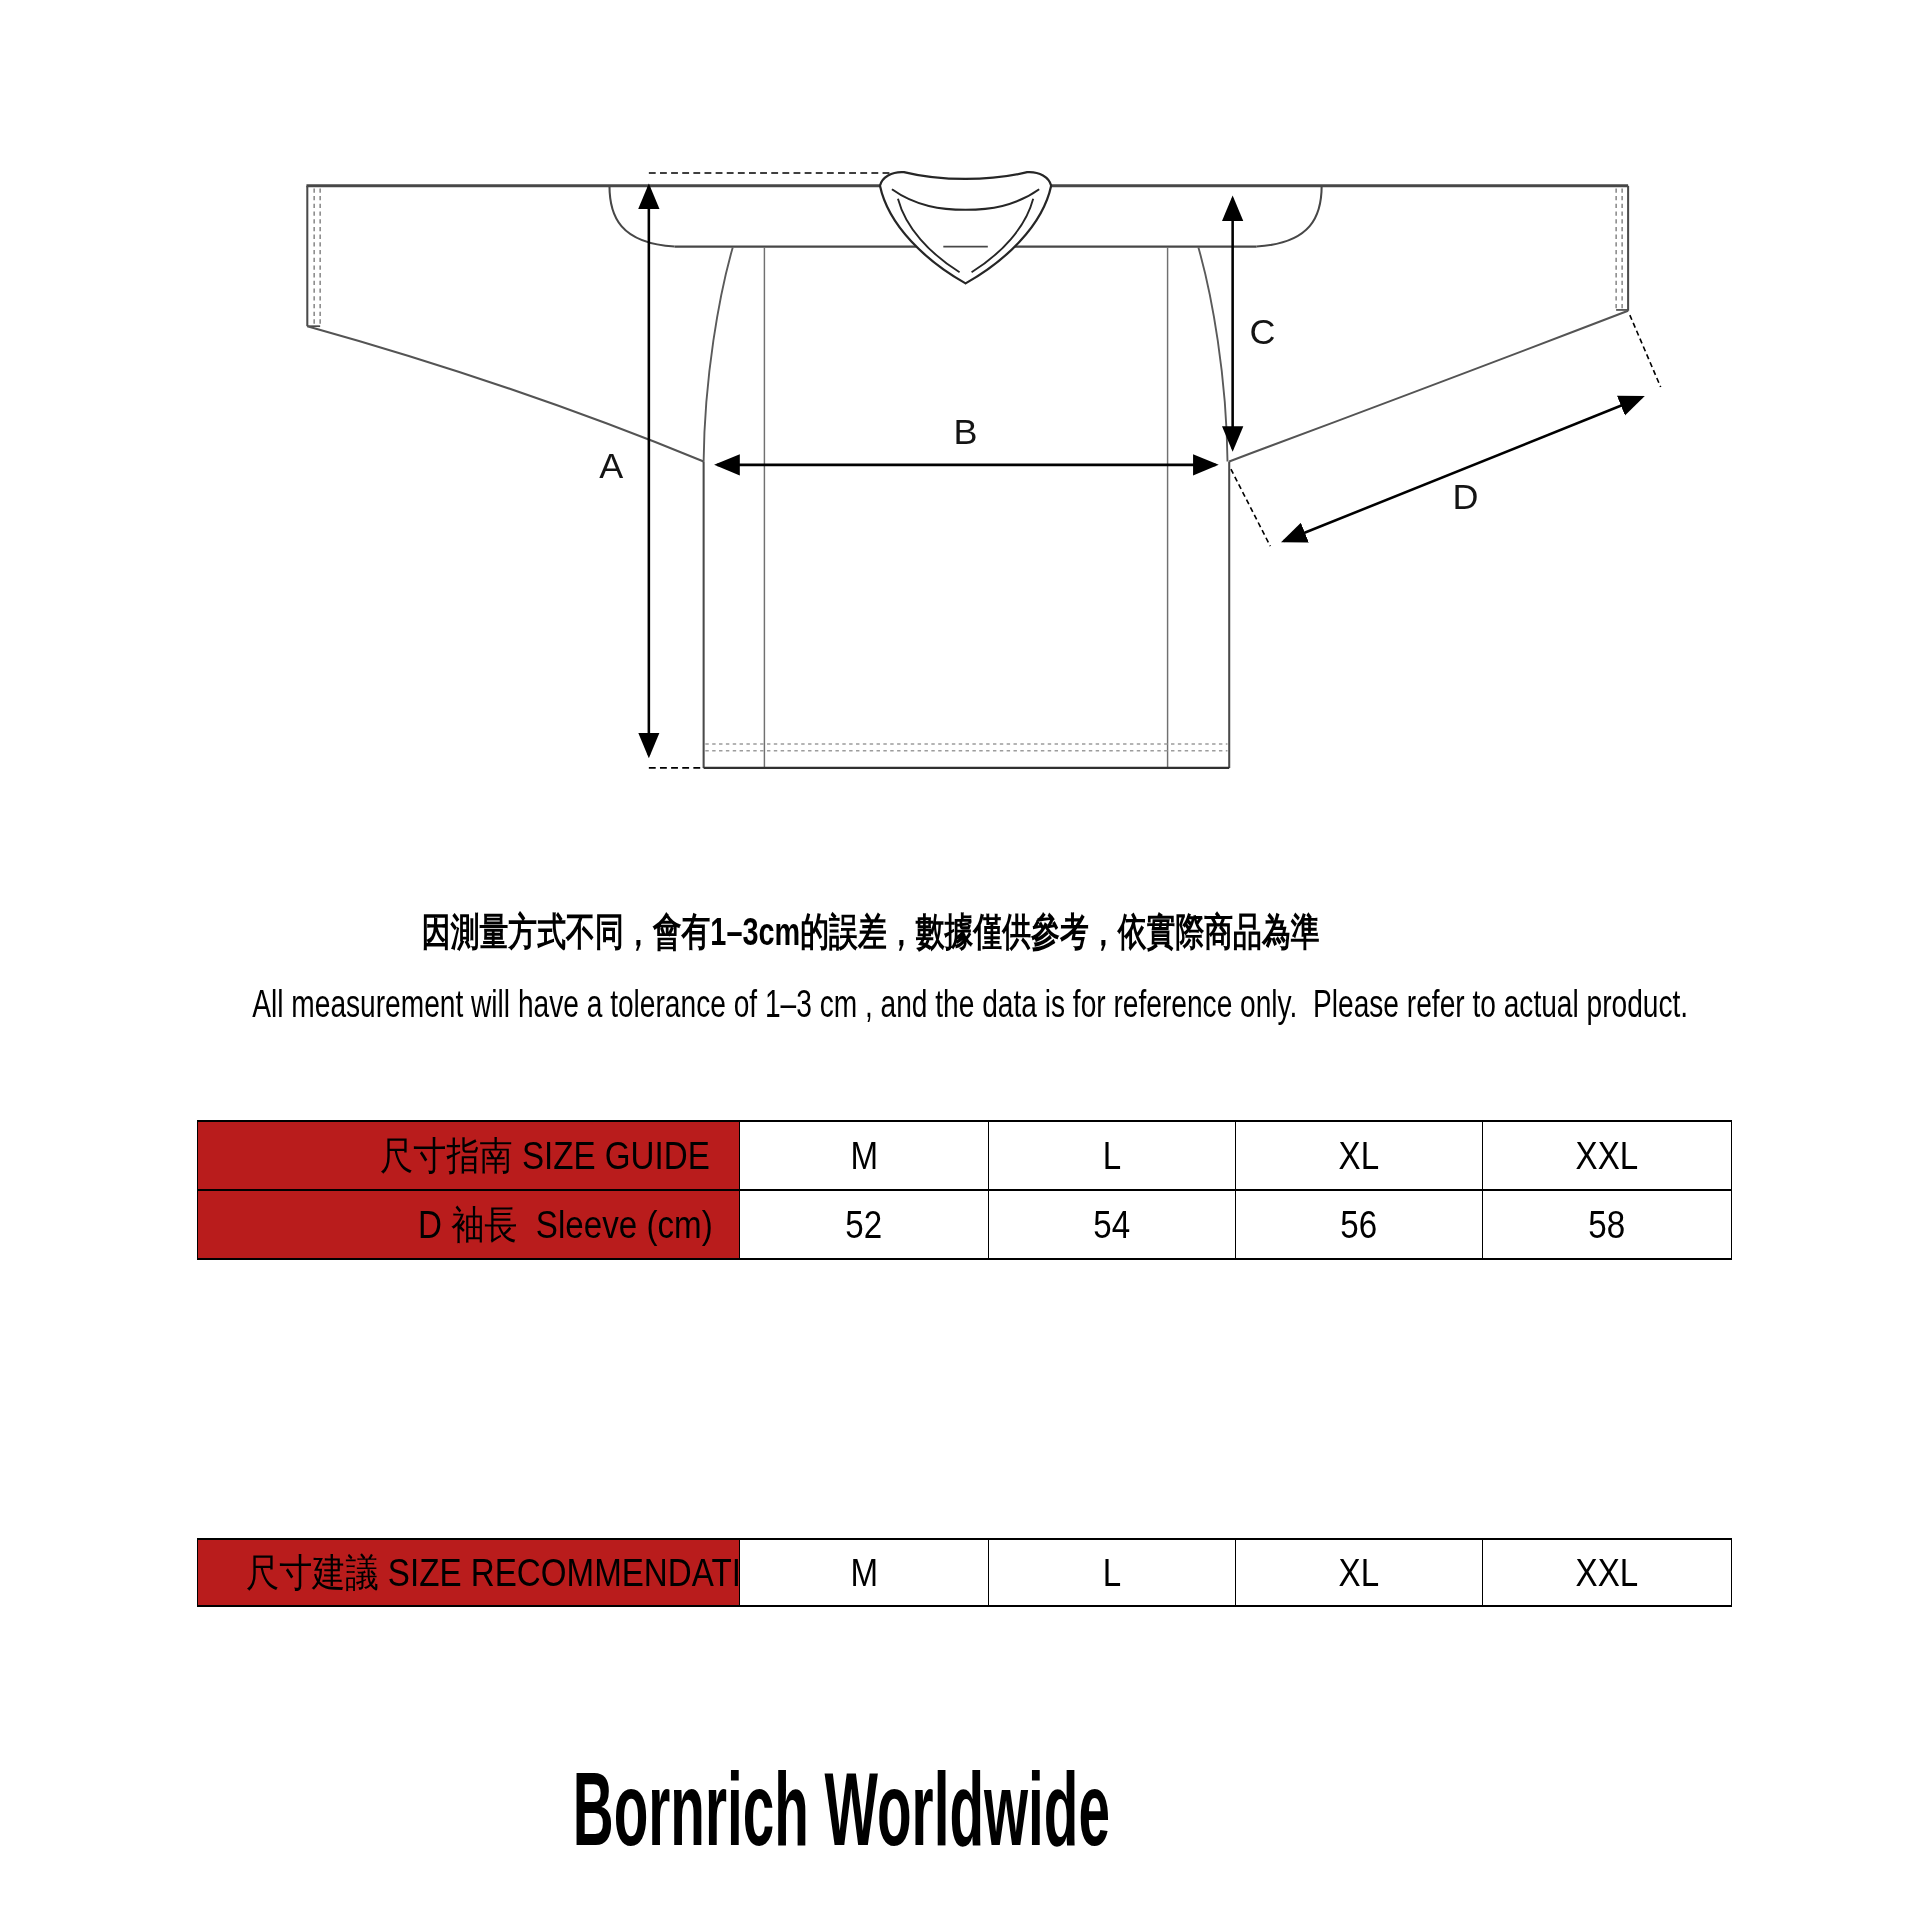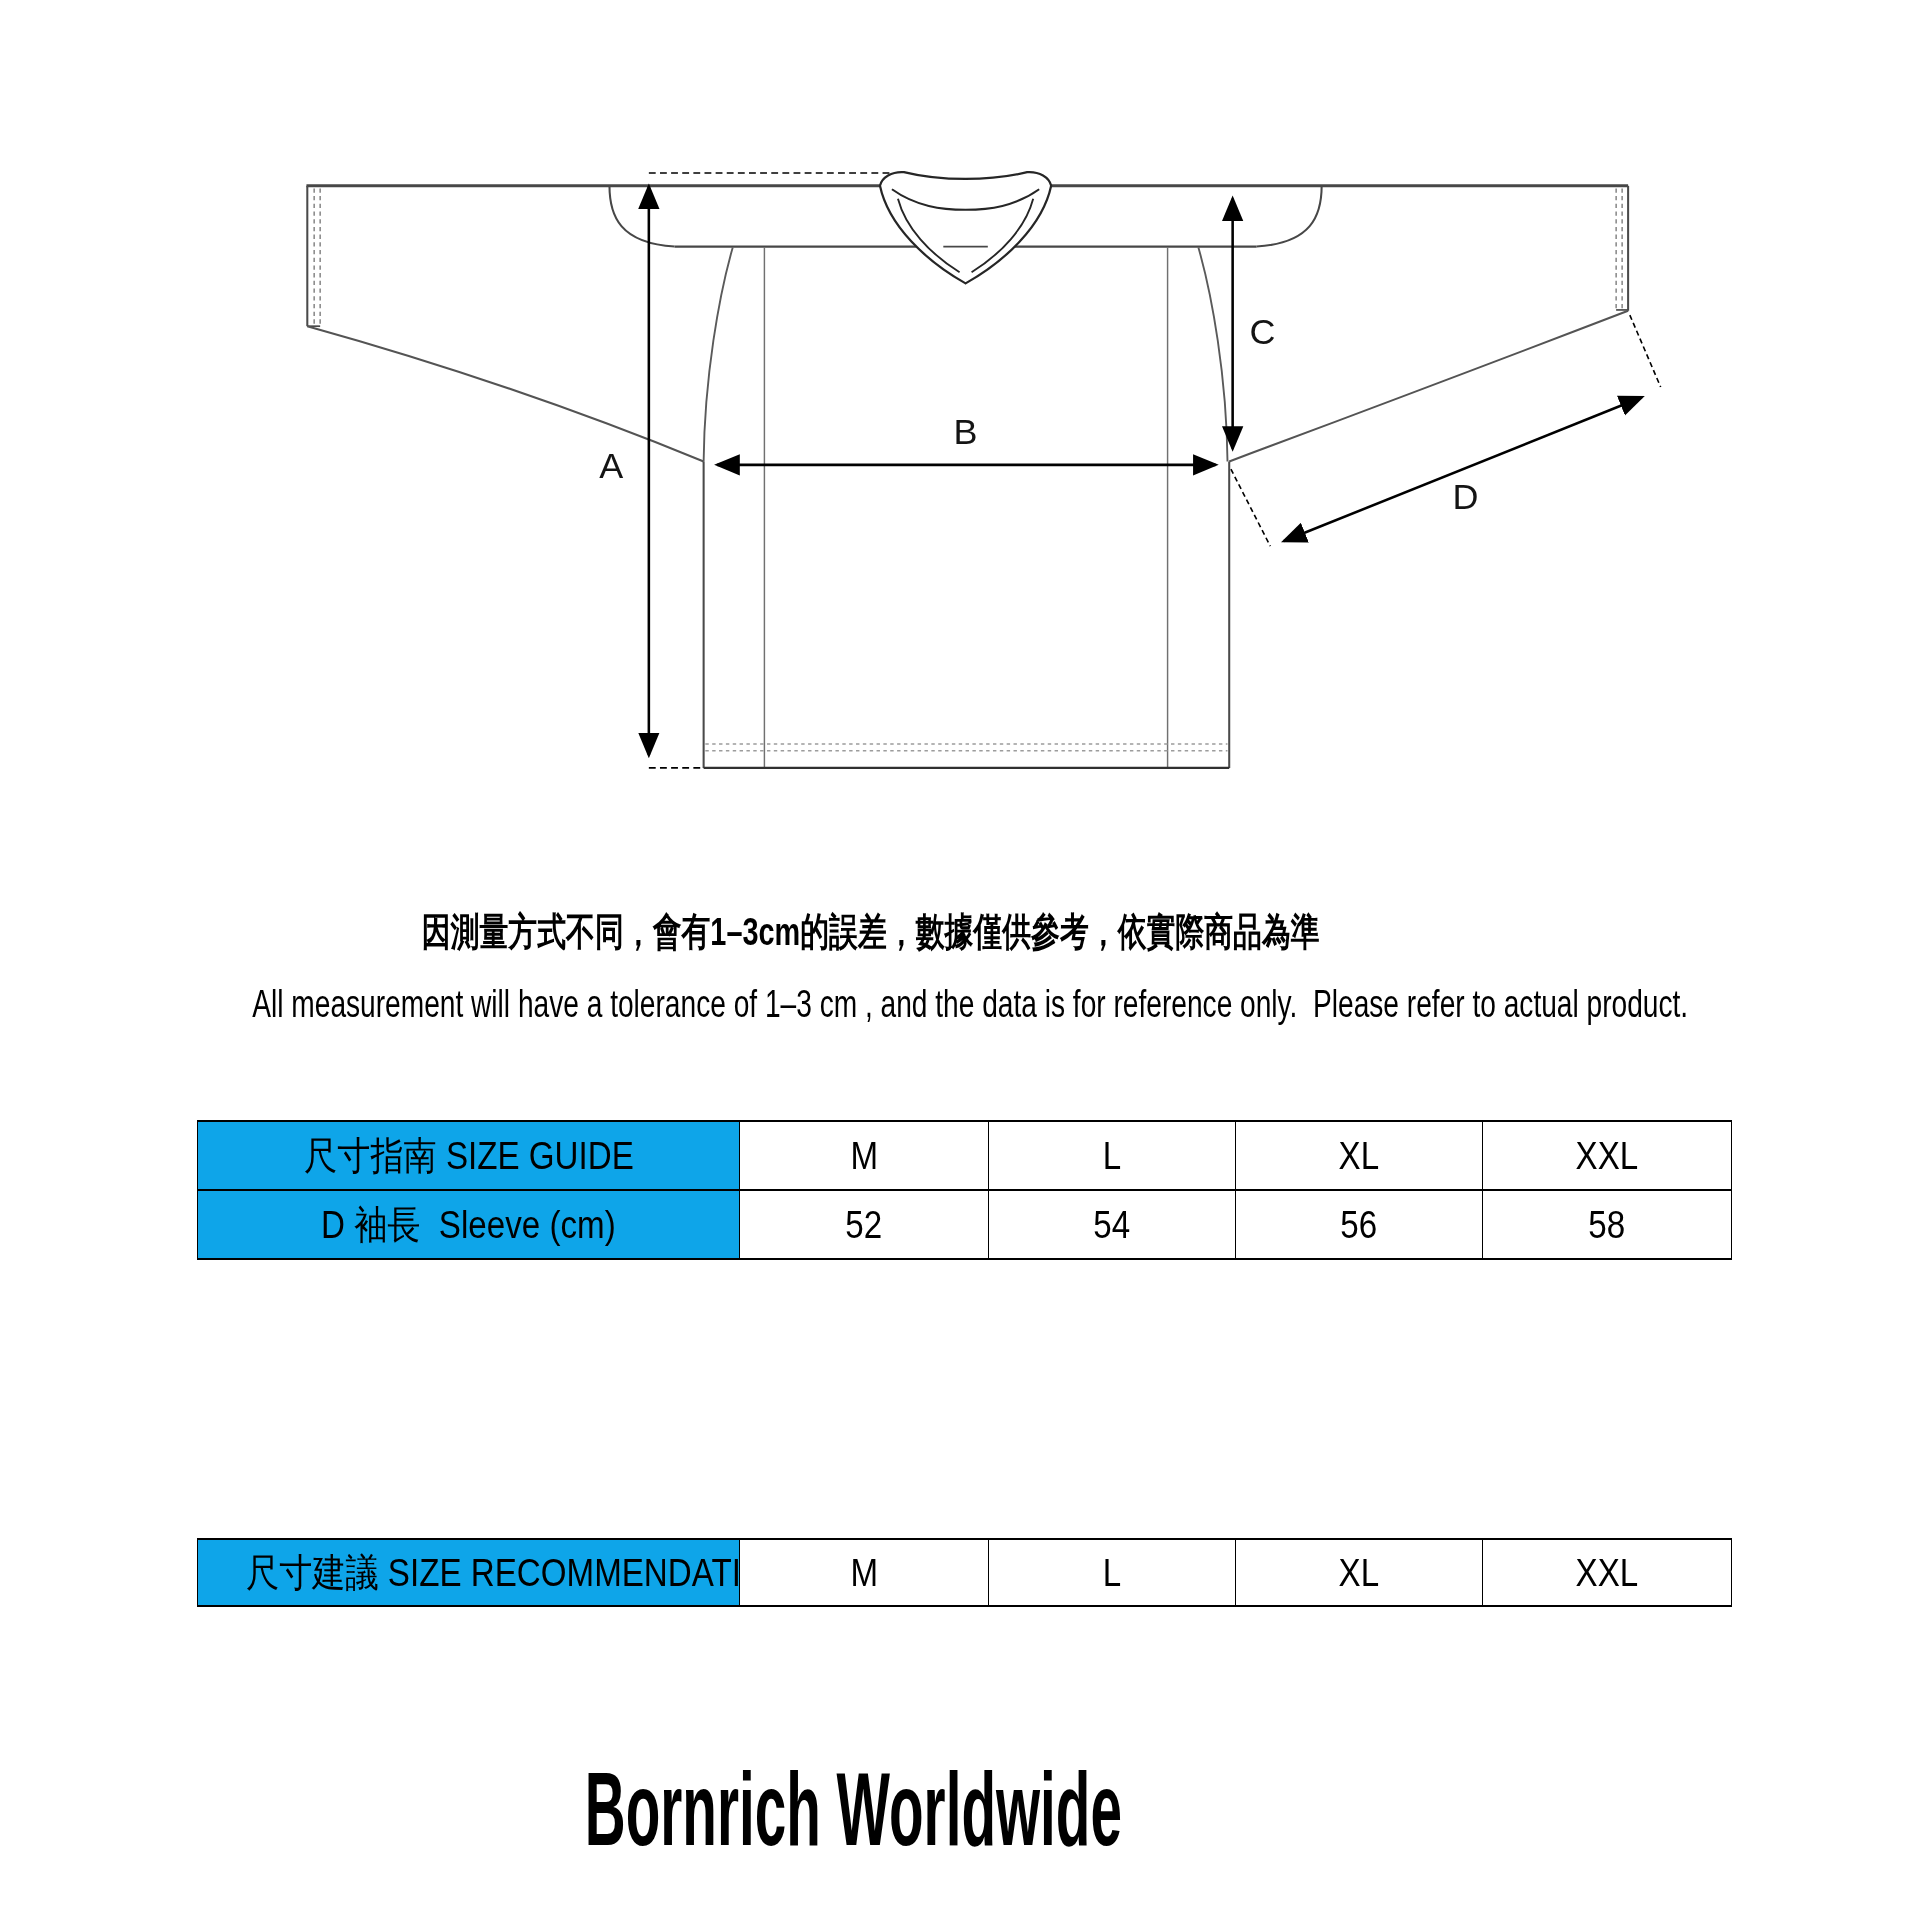--- a/index.html
+++ b/index.html
@@ -15,24 +15,24 @@
   #note-cn{top:909px;left:0;width:1742px;text-align:center;font-size:39px;line-height:45px;font-weight:700;}
   #note-en{top:982px;left:0;width:1926px;text-align:left;font-size:38px;line-height:45px;font-weight:400;}
 
   table{border-collapse:collapse;table-layout:fixed;position:absolute;left:197px;width:1535px;}
   #size-guide-table{top:1120px;}
   #size-reco-table{top:1538px;}
   td{border:1.7px solid #000;border-top-width:2.6px;border-bottom-width:2.6px;
      text-align:center;vertical-align:middle;font-size:39px;padding:0;overflow:hidden;}
   #size-guide-table td{height:67px;}
   #size-reco-table td{height:65px;}
-  td.rowlabel{background:#0ea5e9;}
+  td.rowlabel{background:#b91c1c;text-align:right;}
 
   #brand-footer{top:1758px;left:0;width:1682px;text-align:center;
-    font-size:103px;line-height:103px;font-weight:700;letter-spacing:0px;margin-left:12px;}
+    font-size:103px;line-height:103px;font-weight:700;letter-spacing:0px;}
 
   svg text{font-family:"Liberation Sans",sans-serif;}
 </style>
 </head>
 <body>
 
 <div id="diagram-wrap" class="abs">
 <svg width="1926" height="839" viewBox="0 0 2250 980">
   <defs>
     <marker id="arr" viewBox="0 0 12 10" refX="10.5" refY="5" markerWidth="10" markerHeight="8.5" orient="auto-start-reverse" markerUnits="strokeWidth">

